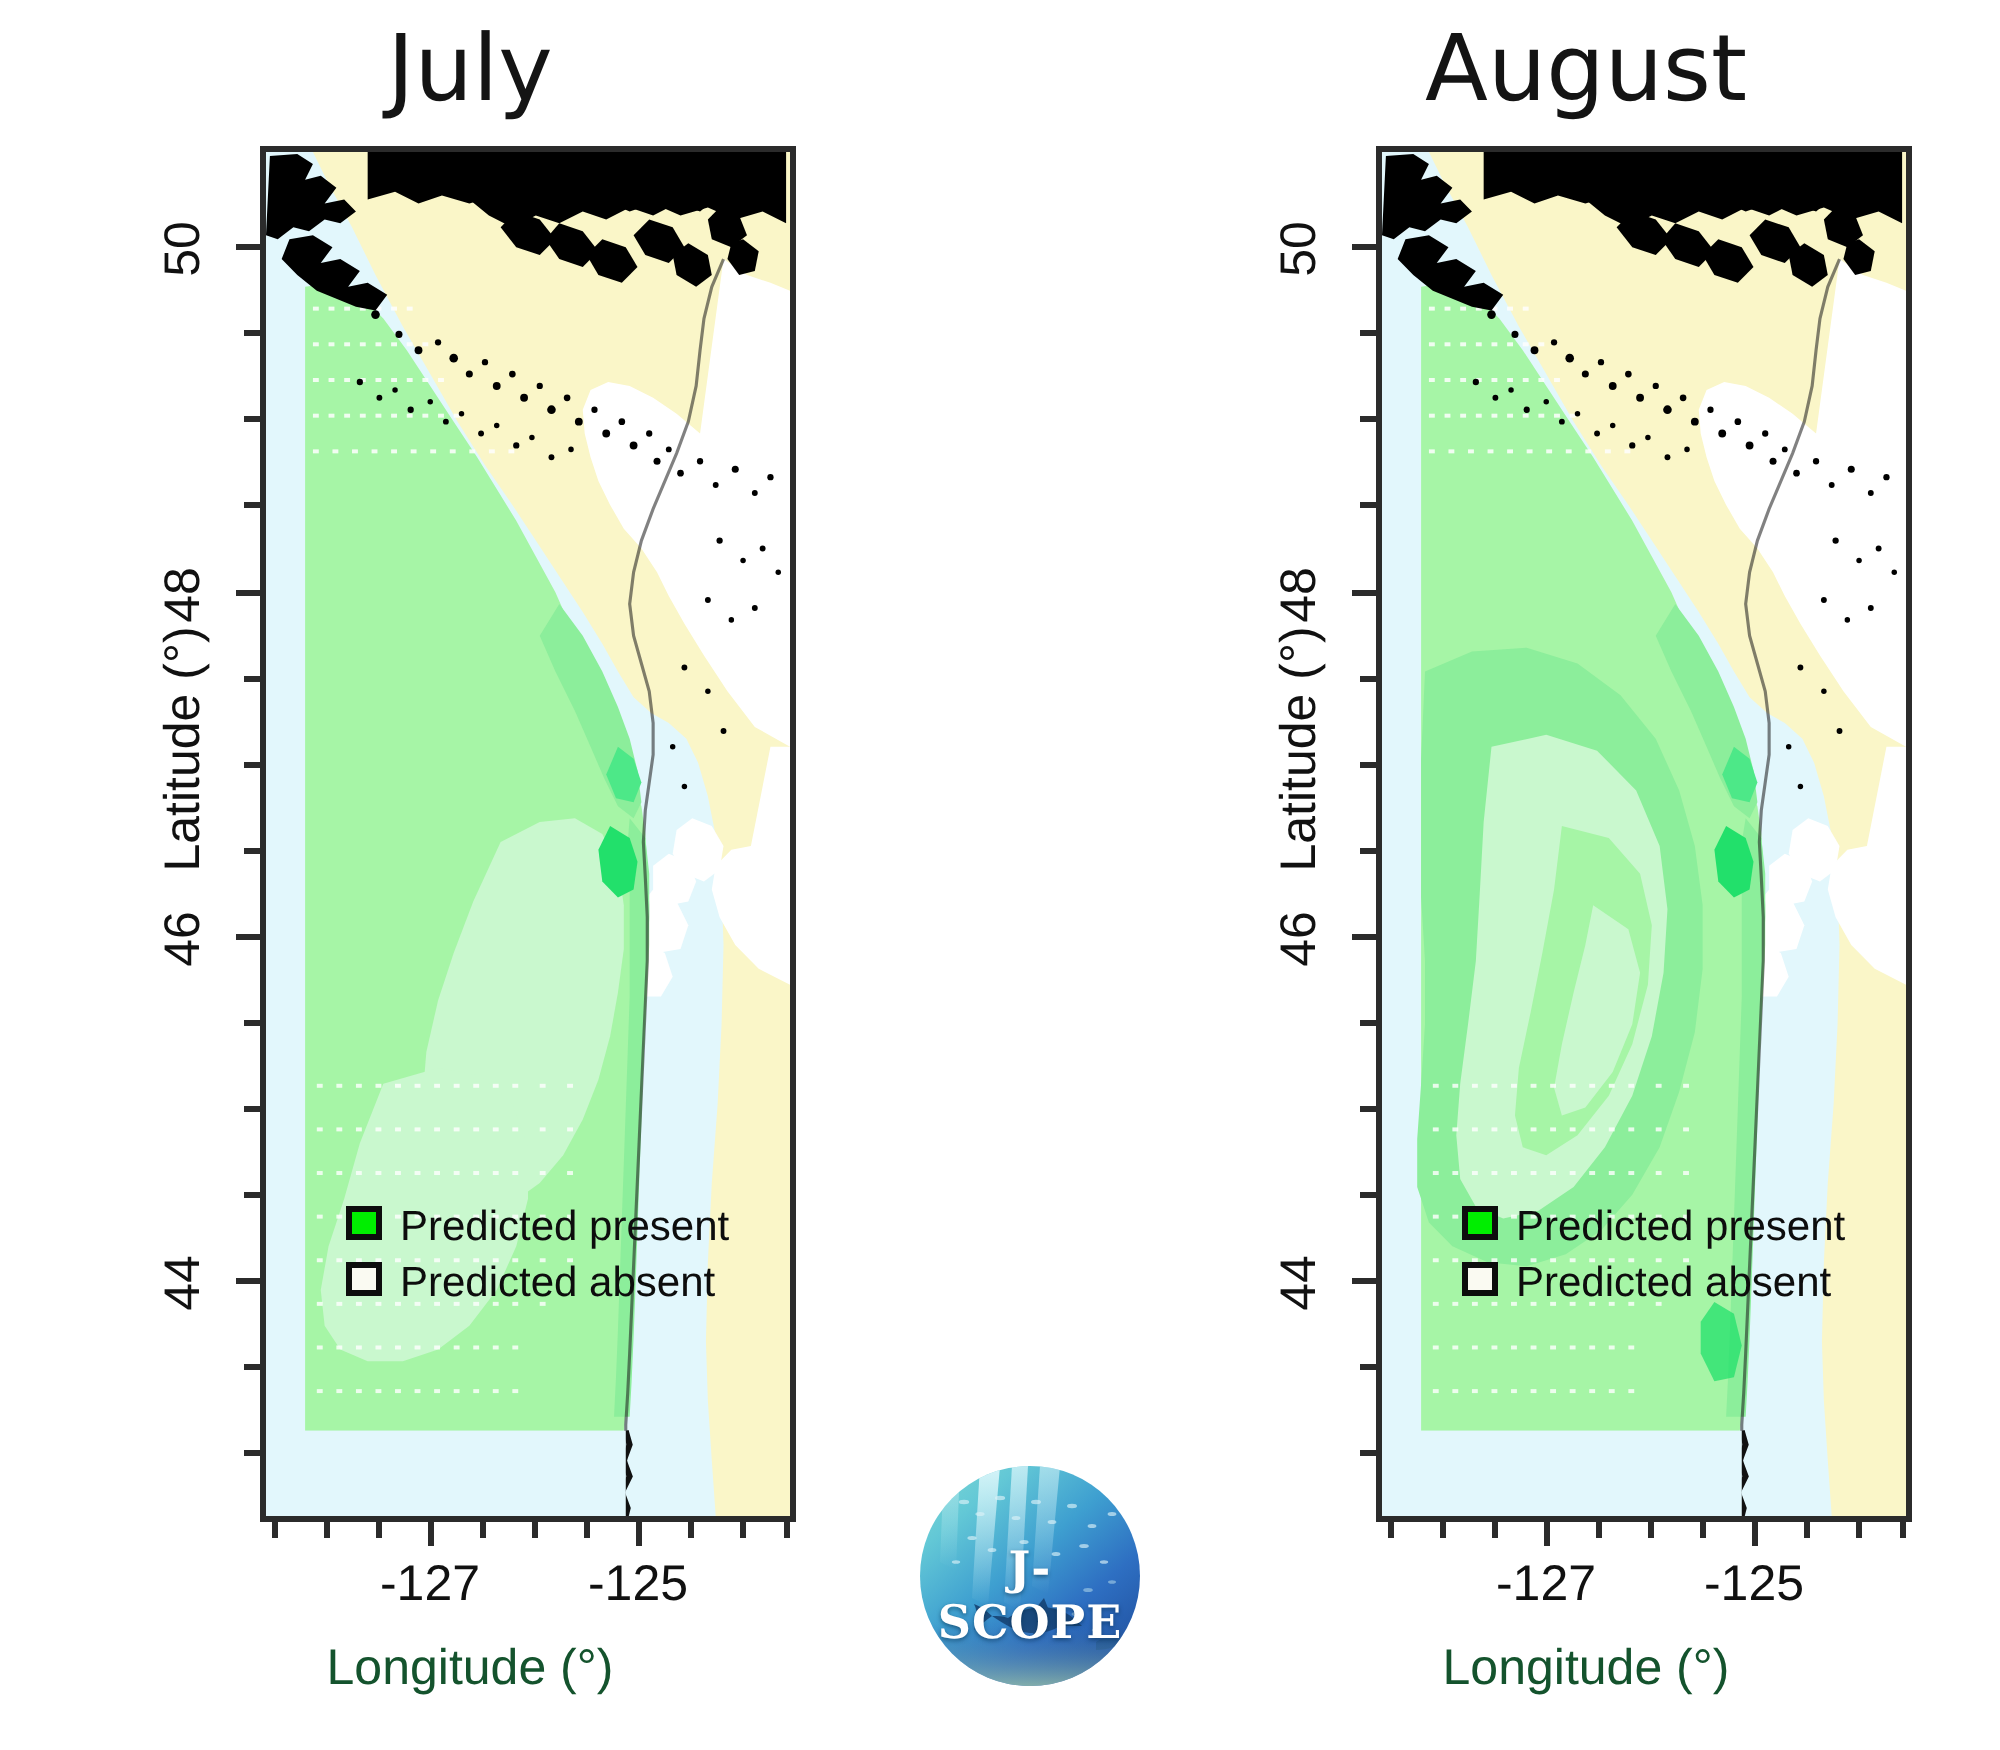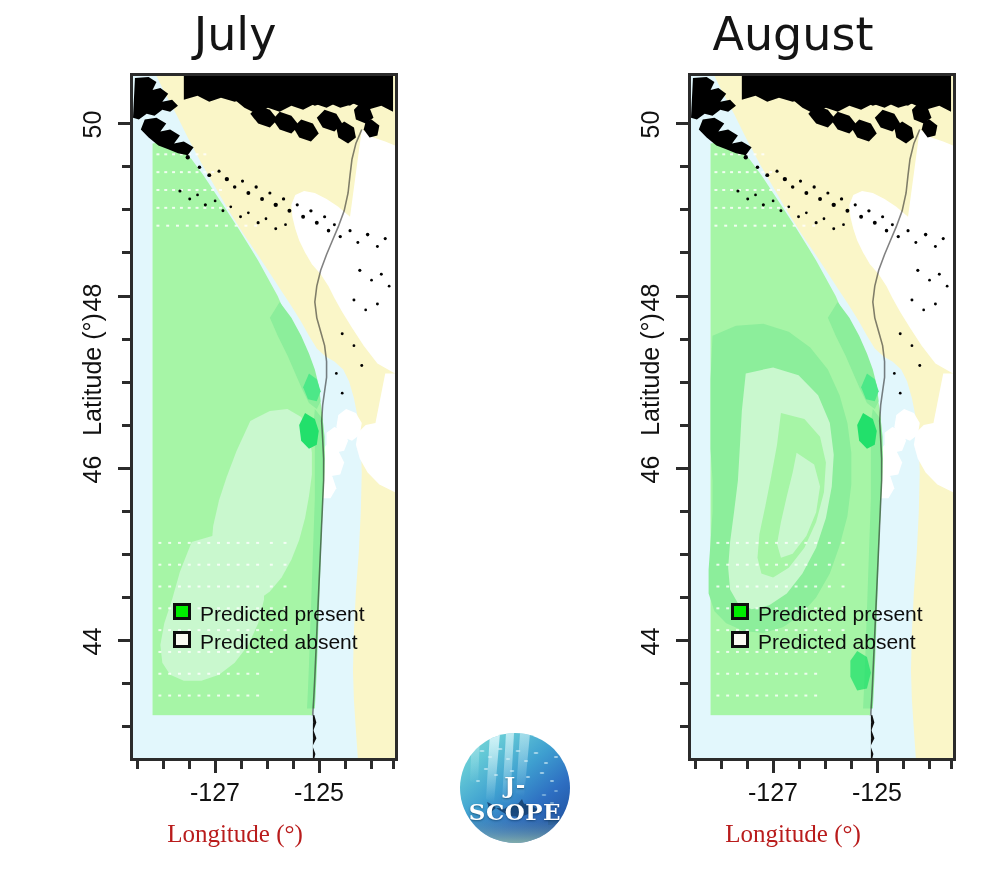--- a/index.html
+++ b/index.html
@@ -41,21 +41,21 @@
   }
   .ylab-rot{transform:rotate(-90deg);}
 
   .xtick-label{
     position:absolute;width:90px;text-align:center;
     font-size:25px;color:#111;font-family:"Liberation Sans",sans-serif;
   }
 
   .axis-title-x{
     position:absolute;left:0;width:470px;top:820px;text-align:center;
-    font-size:25px;color:#b91c1c;font-family:Liberation Serif, serif;
+    font-size:25px;color:#14532d;
   }
   .axis-title-y{
     position:absolute;left:-8px;top:360px;width:200px;text-align:center;
     font-size:25px;color:#111;
     transform:rotate(-90deg);transform-origin:center center;
   }
 
   
   .legend{
     position:absolute;left:40px;top:527px;width:225px;

